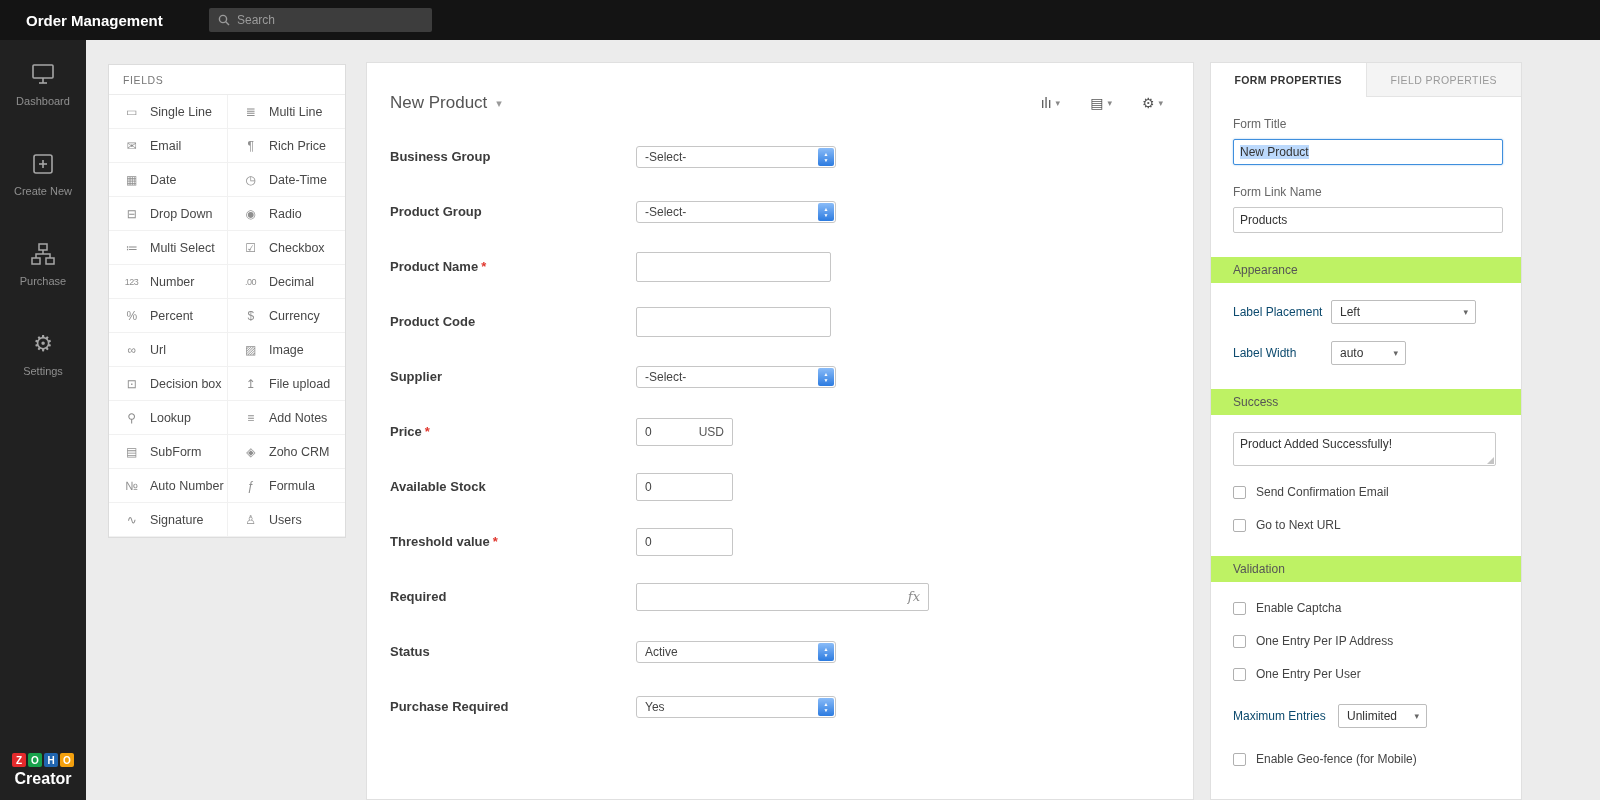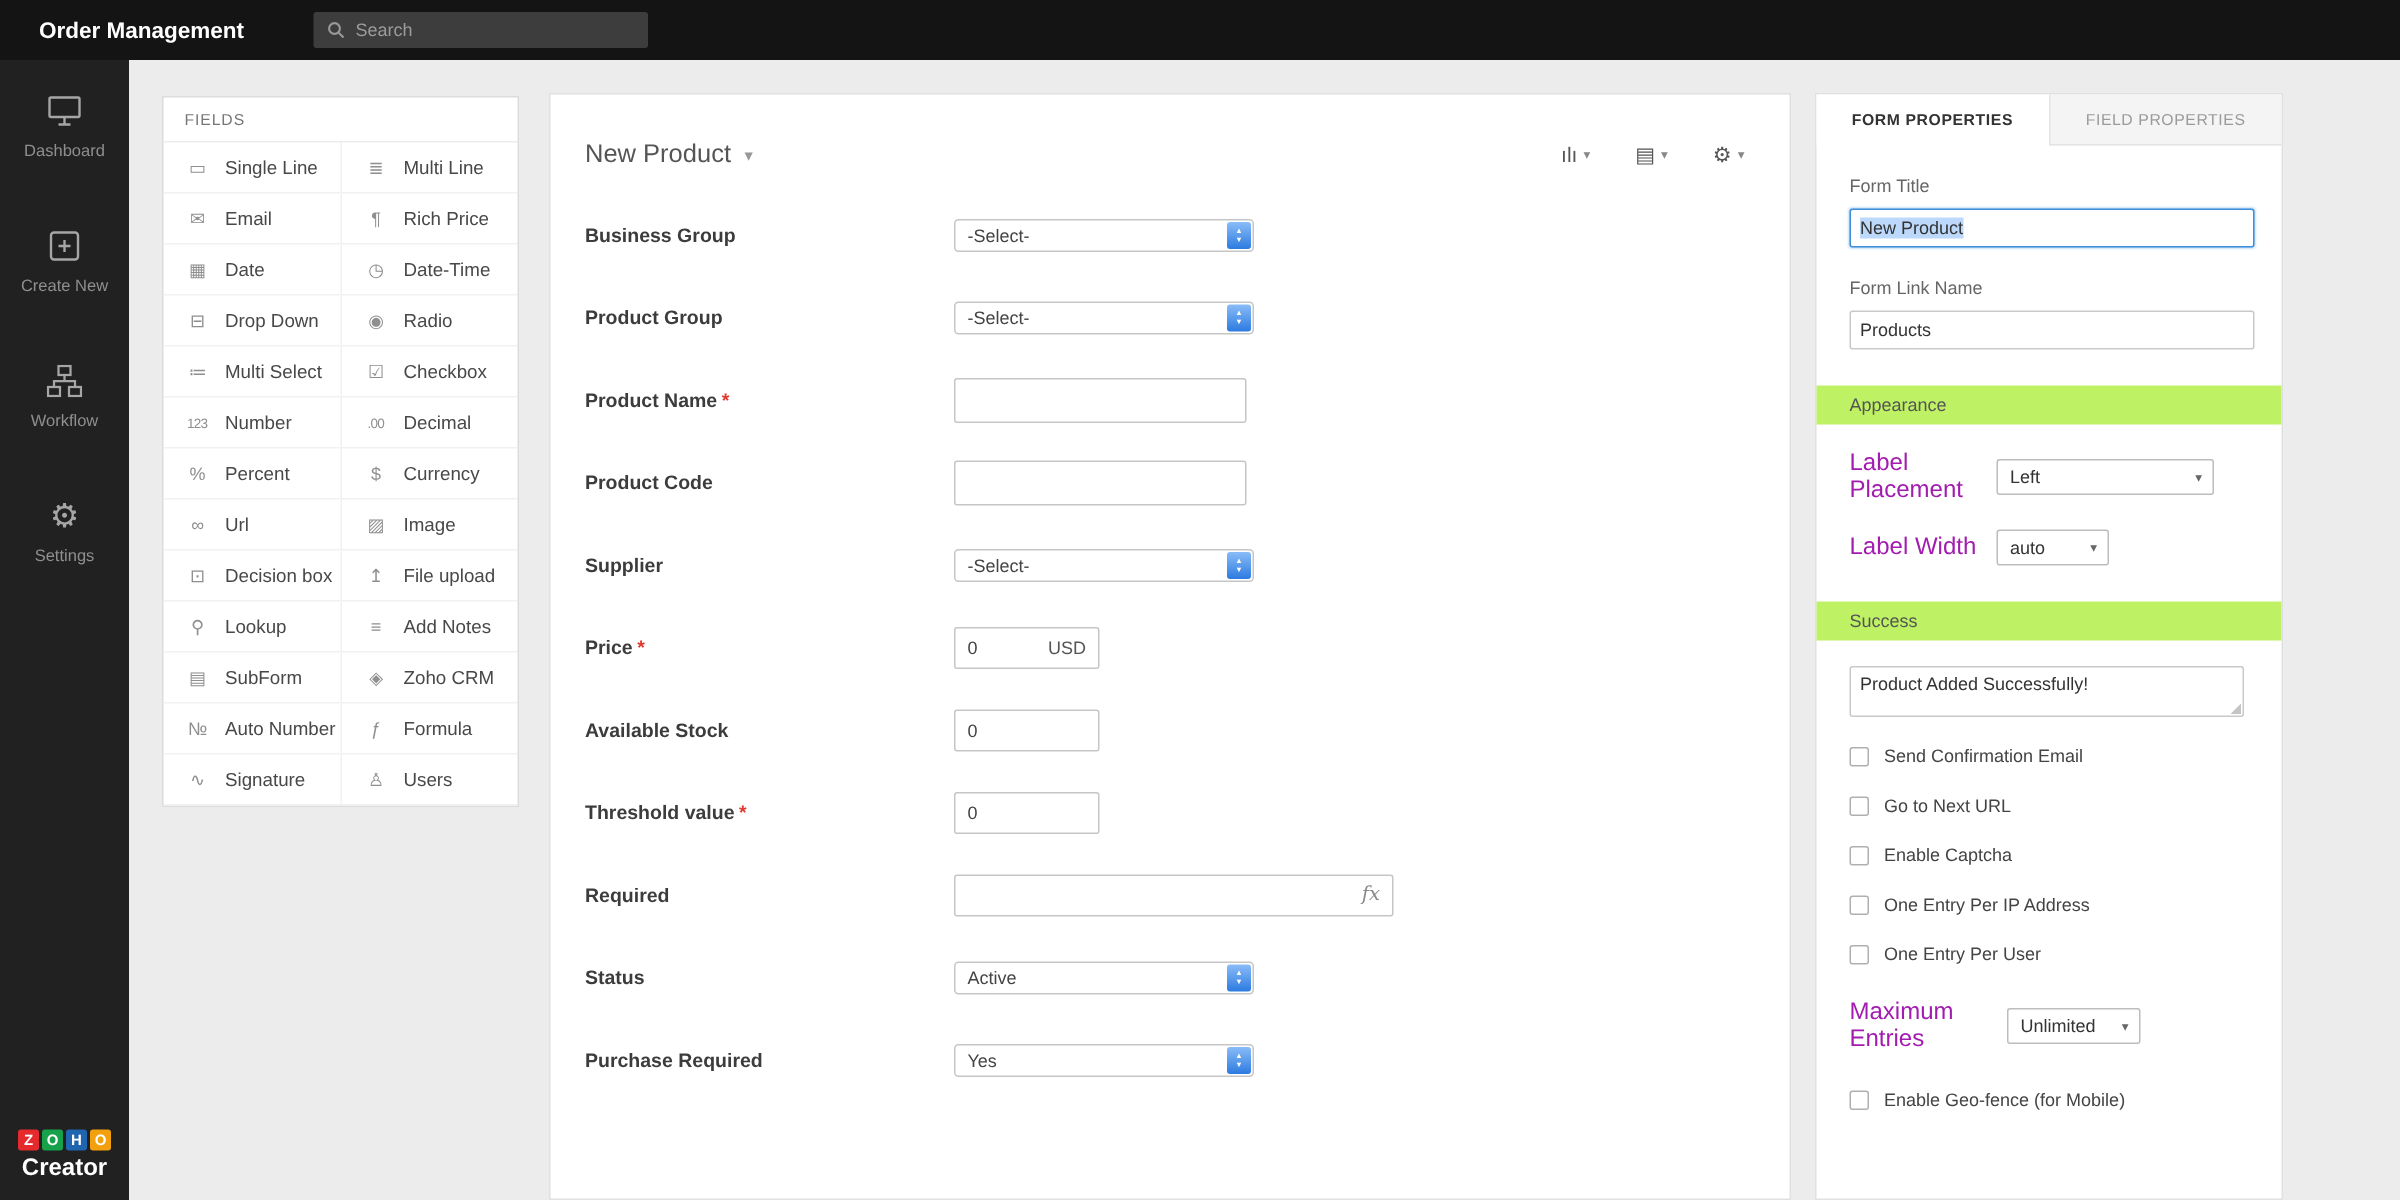--- a/index.html
+++ b/index.html
@@ -71,21 +71,21 @@
   .ptab.active { background:#fff; color:#333; font-weight:bold; }
   .ptab.inactive { background:#f4f4f4; color:#9a9a9a; border-left:1px solid #e4e4e4; border-bottom:1px solid #e4e4e4; }
 
   .plabel { font-size:12px; color:#666; margin:20px 0 8px 22px; }
   .pinput { margin-left:22px; width:270px; height:26px; border:1px solid #c9c9c9; border-radius:2px; background:#fff; display:flex; align-items:center; padding:0 6px; font-size:12px; color:#333; cursor:text; }
   .pinput.focused { border-color:#3f8fdd; box-shadow:0 0 2px rgba(63,143,221,.55); }
   .hl { background:#bcd9fc; }
 
   .band { height:26px; background:#bef264; display:flex; align-items:center; padding-left:22px; font-size:12px; color:#555; margin-top:24px; }
   .prow { display:flex; align-items:center; margin:17px 0 0 22px; }
-  .prow-label { font-size:16px; color:#a21caf; }
+  .prow-label { font-size:12px; color:#0c4a6e; }
   .prow-label.w98 { width:98px; } .prow-label.w105 { width:105px; }
   .sel-lite { height:24px; border:1px solid #bdbdbd; border-radius:2px; background:#fff; display:flex; align-items:center; padding:0 24px 0 8px; position:relative; font-size:12px; color:#333; cursor:pointer; }
   .sel-lite.w145 { width:145px; } .sel-lite.w75 { width:75px; } .sel-lite.w89 { width:89px; }
   .chev { position:absolute; right:7px; font-size:9px; color:#666; }
 
   .msg-box { margin:17px 0 0 22px; width:263px; height:34px; border:1px solid #c9c9c9; border-radius:2px; background:#fff; padding:4px 6px; font-size:12px; color:#333; position:relative; cursor:text; }
   .resize-grip { position:absolute; right:1px; bottom:1px; width:0; height:0; border-bottom:7px solid #c4c4c4; border-left:7px solid transparent; }
 
   .cbrow { display:flex; align-items:center; gap:10px; margin:19px 0 0 22px; }
   .cb { width:13px; height:13px; border:1px solid #b0b0b0; border-radius:2px; background:#fff; flex:none; cursor:pointer; }
@@ -130,21 +130,21 @@
   </div>
   <div class="nav-item">
     <span class="nav-icon">
       <svg width="24" height="22" viewBox="0 0 24 22" fill="none" stroke="#a6a6a6" stroke-width="1.5">
           <rect x="8" y="1" width="8" height="6"></rect>
           <rect x="1" y="15" width="8" height="6"></rect>
           <rect x="15" y="15" width="8" height="6"></rect>
           <path d="M12 7v4M5 15v-4h14v4"></path>
         </svg>
     </span>
-    <span class="nav-label">Workflow</span>
+    <span class="nav-label">Purchase</span>
   </div>
   <div class="nav-item">
     <span class="nav-icon gear-glyph">⚙</span>
     <span class="nav-label">Settings</span>
   </div>
   <div class="logo-wrap">
     <div class="logo-tiles">
       <span class="logo-tile lt-z">Z</span>
       <span class="logo-tile lt-o1">O</span>
       <span class="logo-tile lt-h">H</span>
@@ -394,20 +394,21 @@
 
   <div class="cbrow">
     <span class="cb"></span>
     <span class="cb-label">Send Confirmation Email</span>
   </div>
   <div class="cbrow">
     <span class="cb"></span>
     <span class="cb-label">Go to Next URL</span>
   </div>
 
+  <div class="band">Validation</div>
 
   <div class="cbrow">
     <span class="cb"></span>
     <span class="cb-label">Enable Captcha</span>
   </div>
   <div class="cbrow">
     <span class="cb"></span>
     <span class="cb-label">One Entry Per IP Address</span>
   </div>
   <div class="cbrow">

